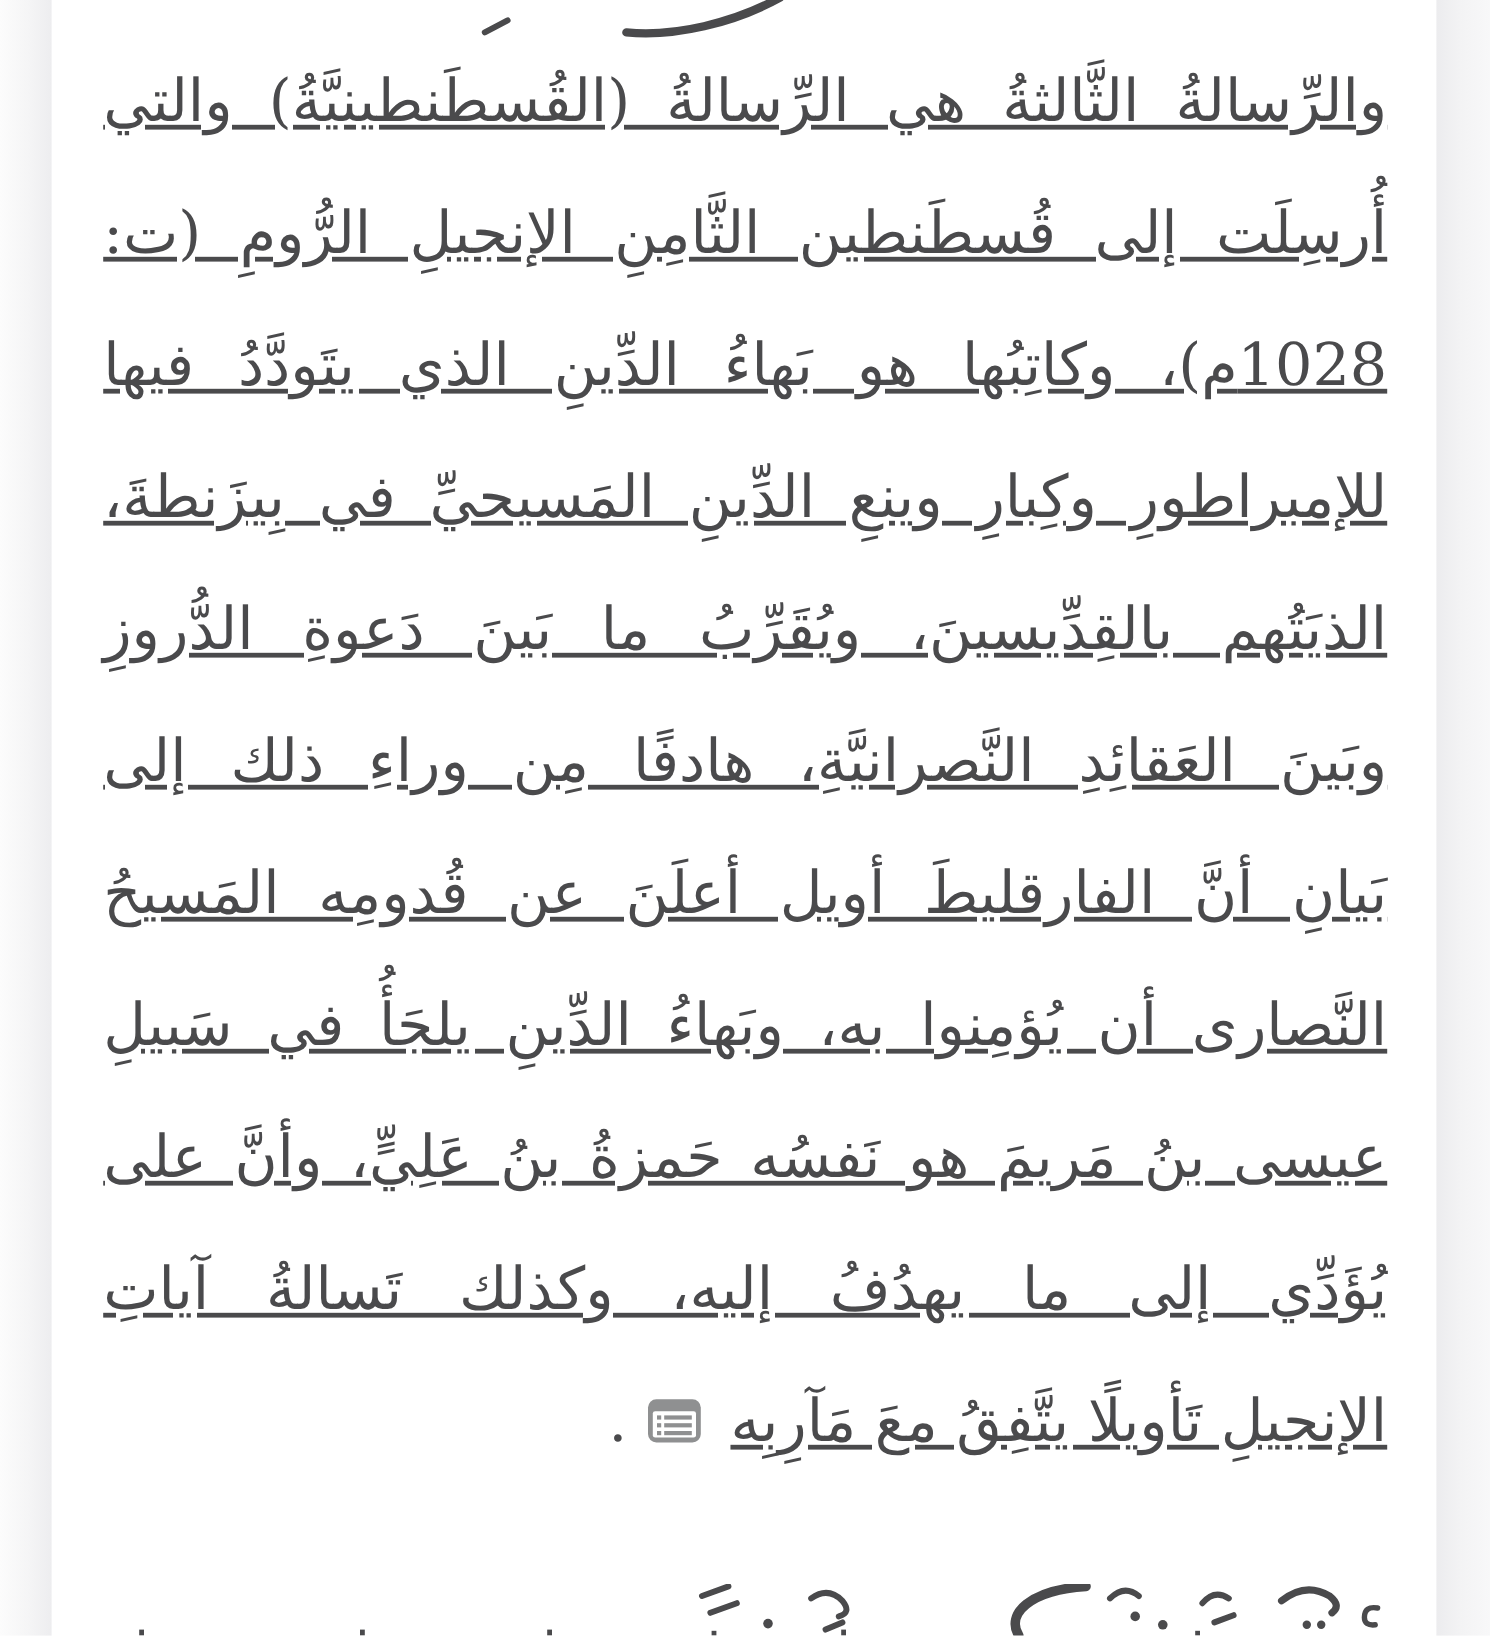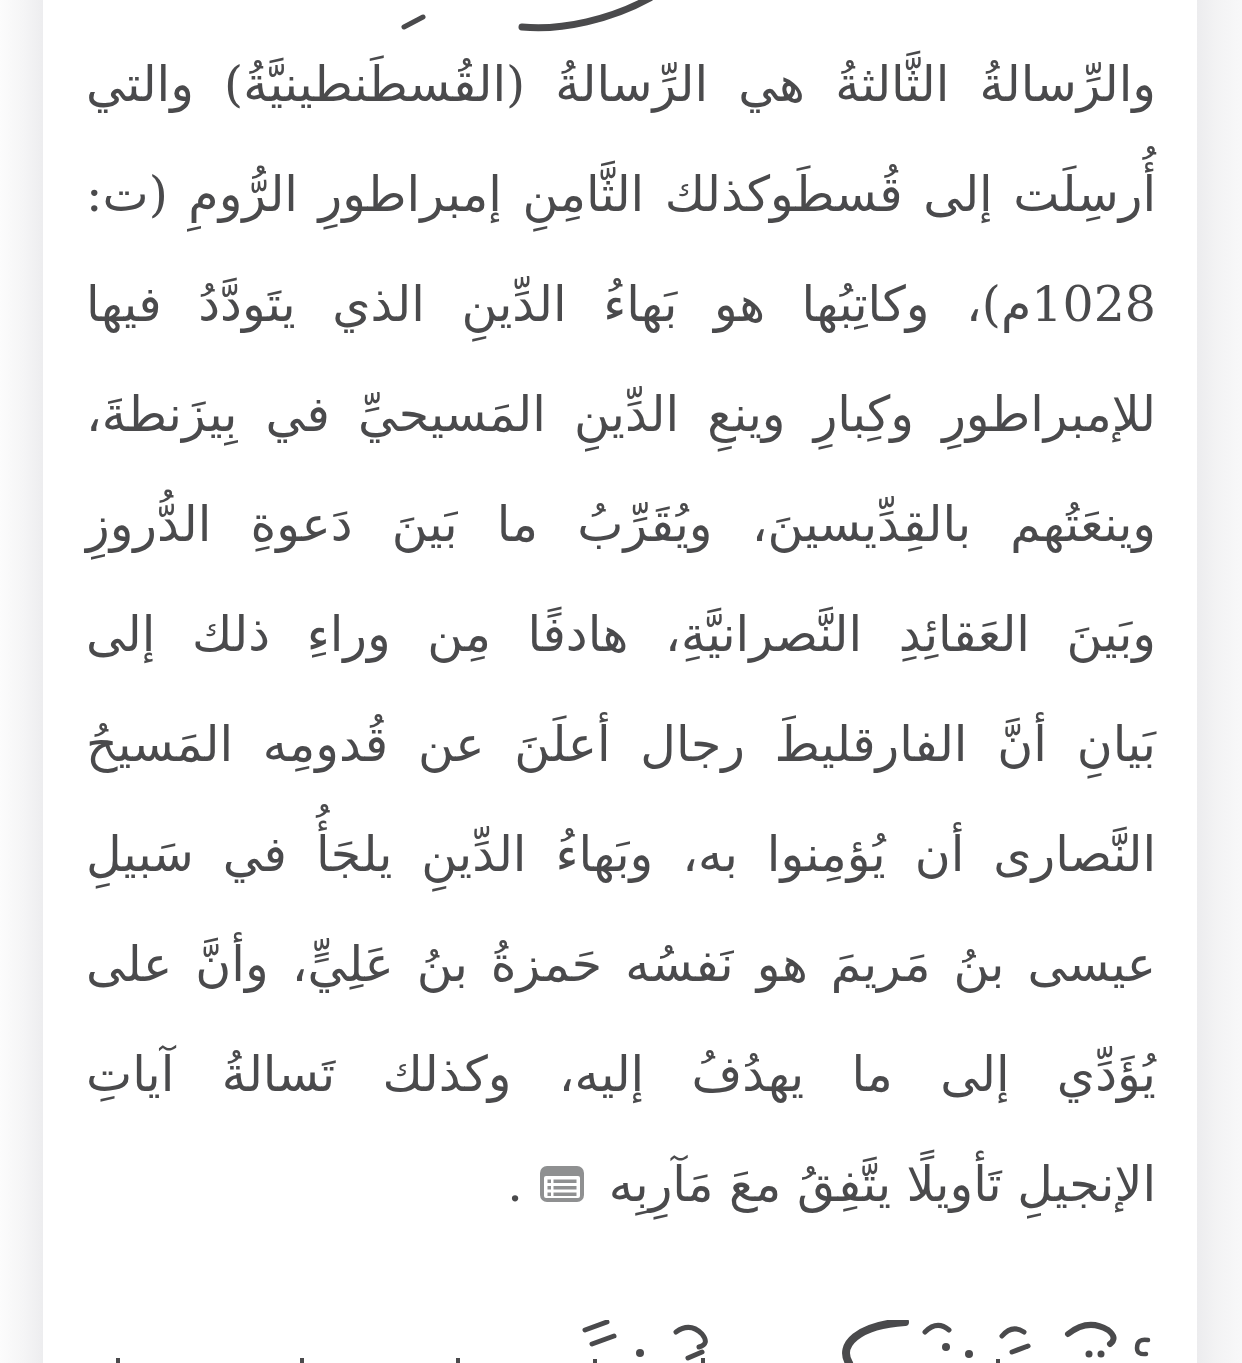--- a/index.html
+++ b/index.html
@@ -14,21 +14,21 @@
   .page-edge-right{right:0;width:45px;background:linear-gradient(to right,#ececee 0%,#f3f3f4 45%,#f8f8f9 100%);}
 
   
   .text-body{
     position:absolute;top:30px;right:86px;left:86px;
     direction:rtl;color:#4a4a4c;font-size:49px;
   }
   .line{
     height:110px;line-height:110px;
     white-space:nowrap;
-    text-align:justify;text-align-last:justify;
+    text-align:justify;text-align-last:justify;text-decoration:underline;
   }
   .line.last-line{text-align:left;text-align-last:right;}
 
   .footnote-icon{
     display:inline-block;vertical-align:-2px;margin:0 24px 0 16px;
     cursor:pointer;line-height:0;
   }
   .end-mark{display:inline-block;}
 
   
@@ -44,26 +44,26 @@
 
 <svg class="frag frag-top" width="1242" height="32" viewBox="0 0 1242 32">
   <g stroke="#4a4a4c" fill="none" stroke-linecap="round">
     <path d="M 522 27 C 562 31 612 19 650 -2" stroke-width="7"></path>
     <path d="M 404 27 l 19 -10" stroke-width="5"></path>
   </g>
 </svg>
 
 <main class="text-body" dir="rtl" id="lines">
   <div class="line">والرِّسالةُ الثَّالثةُ هي الرِّسالةُ (القُسطَنطينيَّةُ) والتي</div>
-    <div class="line">أُرسِلَت إلى قُسطَوكذلك الثَّامِنِ إمبراطورِ الرُّومِ (ت:</div>
+    <div class="line">أُرسِلَت إلى قُسطَنطين الثَّامِنِ الإنجيلِ الرُّومِ (ت:</div>
     <div class="line">1028م)، وكاتِبُها هو بَهاءُ الدِّينِ الذي يتَودَّدُ فيها</div>
     <div class="line">للإمبراطورِ وكِبارِ وينعِ الدِّينِ المَسيحيِّ في بِيزَنطةَ،</div>
-    <div class="line">وينعَتُهم بالقِدِّيسينَ، ويُقَرِّبُ ما بَينَ دَعوةِ الدُّروزِ</div>
+    <div class="line">الذيَتُهم بالقِدِّيسينَ، ويُقَرِّبُ ما بَينَ دَعوةِ الدُّروزِ</div>
     <div class="line">وبَينَ العَقائِدِ النَّصرانيَّةِ، هادفًا مِن وراءِ ذلك إلى</div>
-    <div class="line">بَيانِ أنَّ الفارقليطَ رجال أعلَنَ عن قُدومِه المَسيحُ</div>
+    <div class="line">بَيانِ أنَّ الفارقليطَ أويل أعلَنَ عن قُدومِه المَسيحُ</div>
     <div class="line">النَّصارى أن يُؤمِنوا به، وبَهاءُ الدِّينِ يلجَأُ في سَبيلِ</div>
     <div class="line">عيسى بنُ مَريمَ هو نَفسُه حَمزةُ بنُ عَلِيٍّ، وأنَّ على</div>
     <div class="line">يُؤَدِّي إلى ما يهدُفُ إليه، وكذلك تَسالةُ آياتِ</div>
     <div class="line last-line">
     <span class="t">الإنجيلِ تَأويلًا يتَّفِقُ معَ مَآرِبِه</span><span class="footnote-icon" title="">
       <svg width="46" height="38" viewBox="0 0 46 38">
         <rect x="1" y="1" width="44" height="36" rx="7" fill="#8f9091"></rect>
         <rect x="5" y="11" width="36" height="22" rx="2" fill="#ffffff"></rect>
         <rect x="8.5" y="14.5" width="3.5" height="3.5" fill="#8f9091"></rect>
         <rect x="14.5" y="14.5" width="23" height="3.5" fill="#8f9091"></rect>

